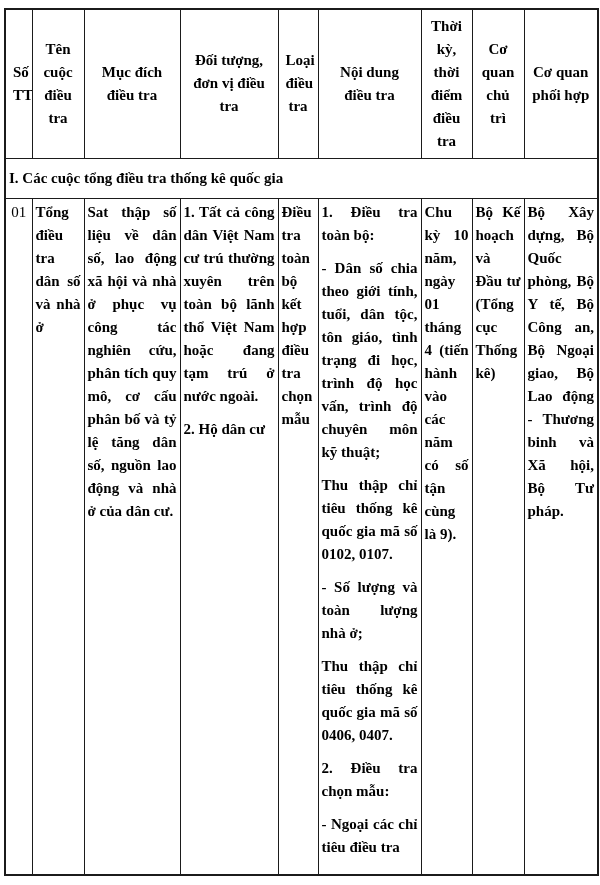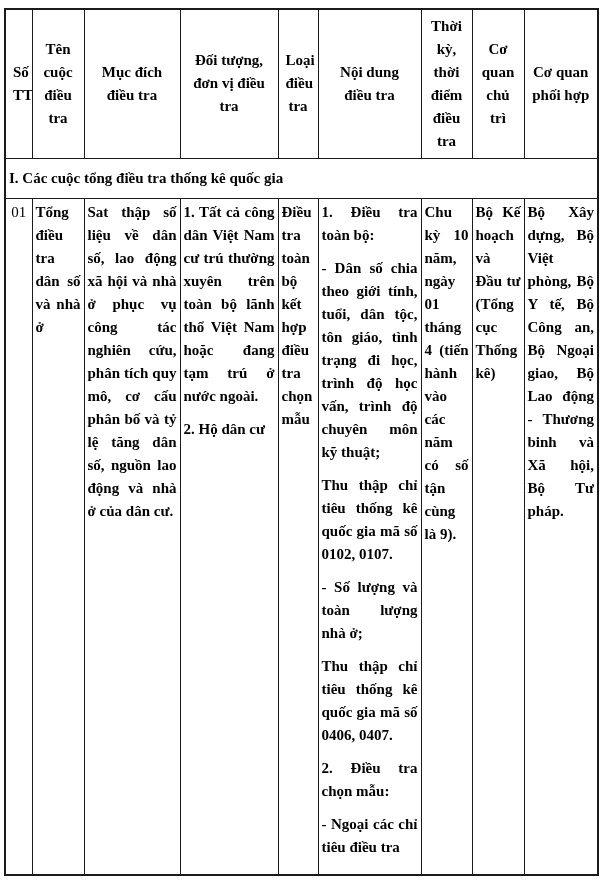--- a/index.html
+++ b/index.html
@@ -109,18 +109,18 @@
             <p>2. Điều tra chọn mẫu:</p>
             <p>- Ngoại các chỉ tiêu điều tra</p>
           </td>
       <td class="cell">
             <p>Chu kỳ 10 năm, ngày 01 tháng 4 (tiến hành vào các năm có số tận cùng là 9).</p>
           </td>
       <td class="cell">
             <p>Bộ Kế hoạch và Đầu tư (Tổng cục Thống kê)</p>
           </td>
       <td class="cell">
-            <p>Bộ Xây dựng, Bộ Việt phòng, Bộ Y tế, Bộ Công an, Bộ Ngoại giao, Bộ Lao động - Thương binh và Xã hội, Bộ Tư pháp.</p>
+            <p>Bộ Xây dựng, Bộ Quốc phòng, Bộ Y tế, Bộ Công an, Bộ Ngoại giao, Bộ Lao động - Thương binh và Xã hội, Bộ Tư pháp.</p>
           </td>
     </tr>
   </tbody>
     </table>
 </div>
 
 </body></html>

